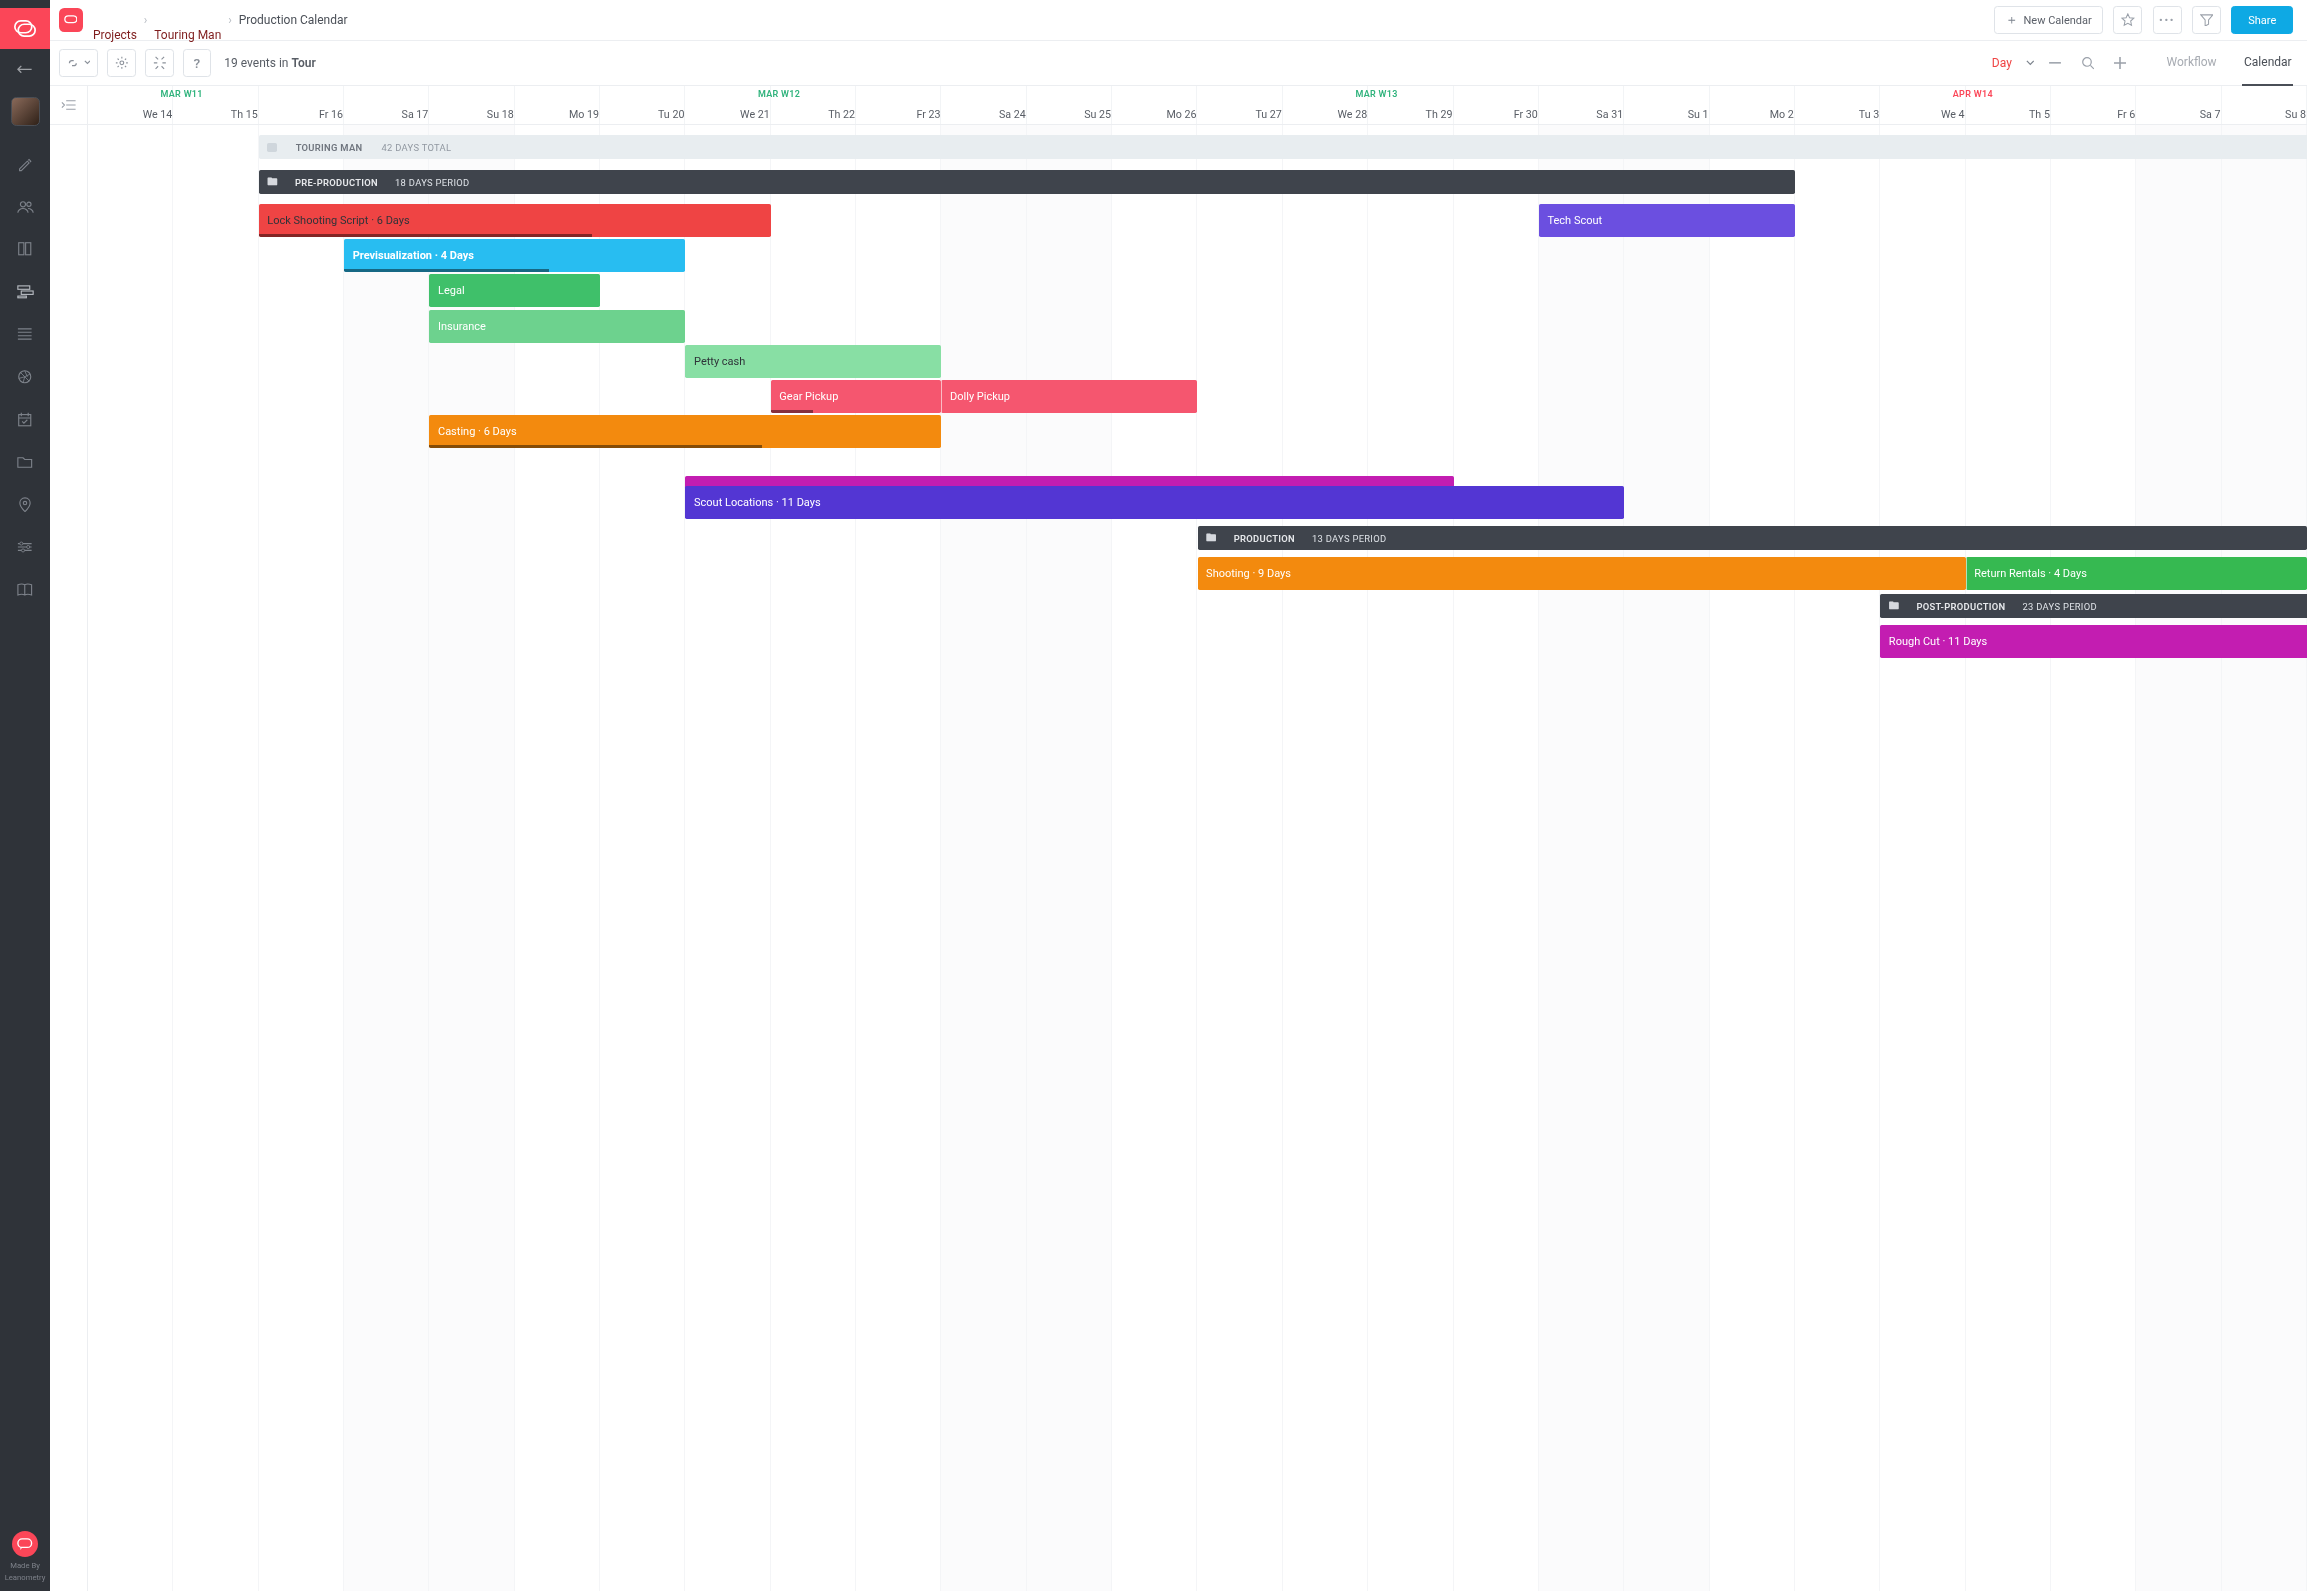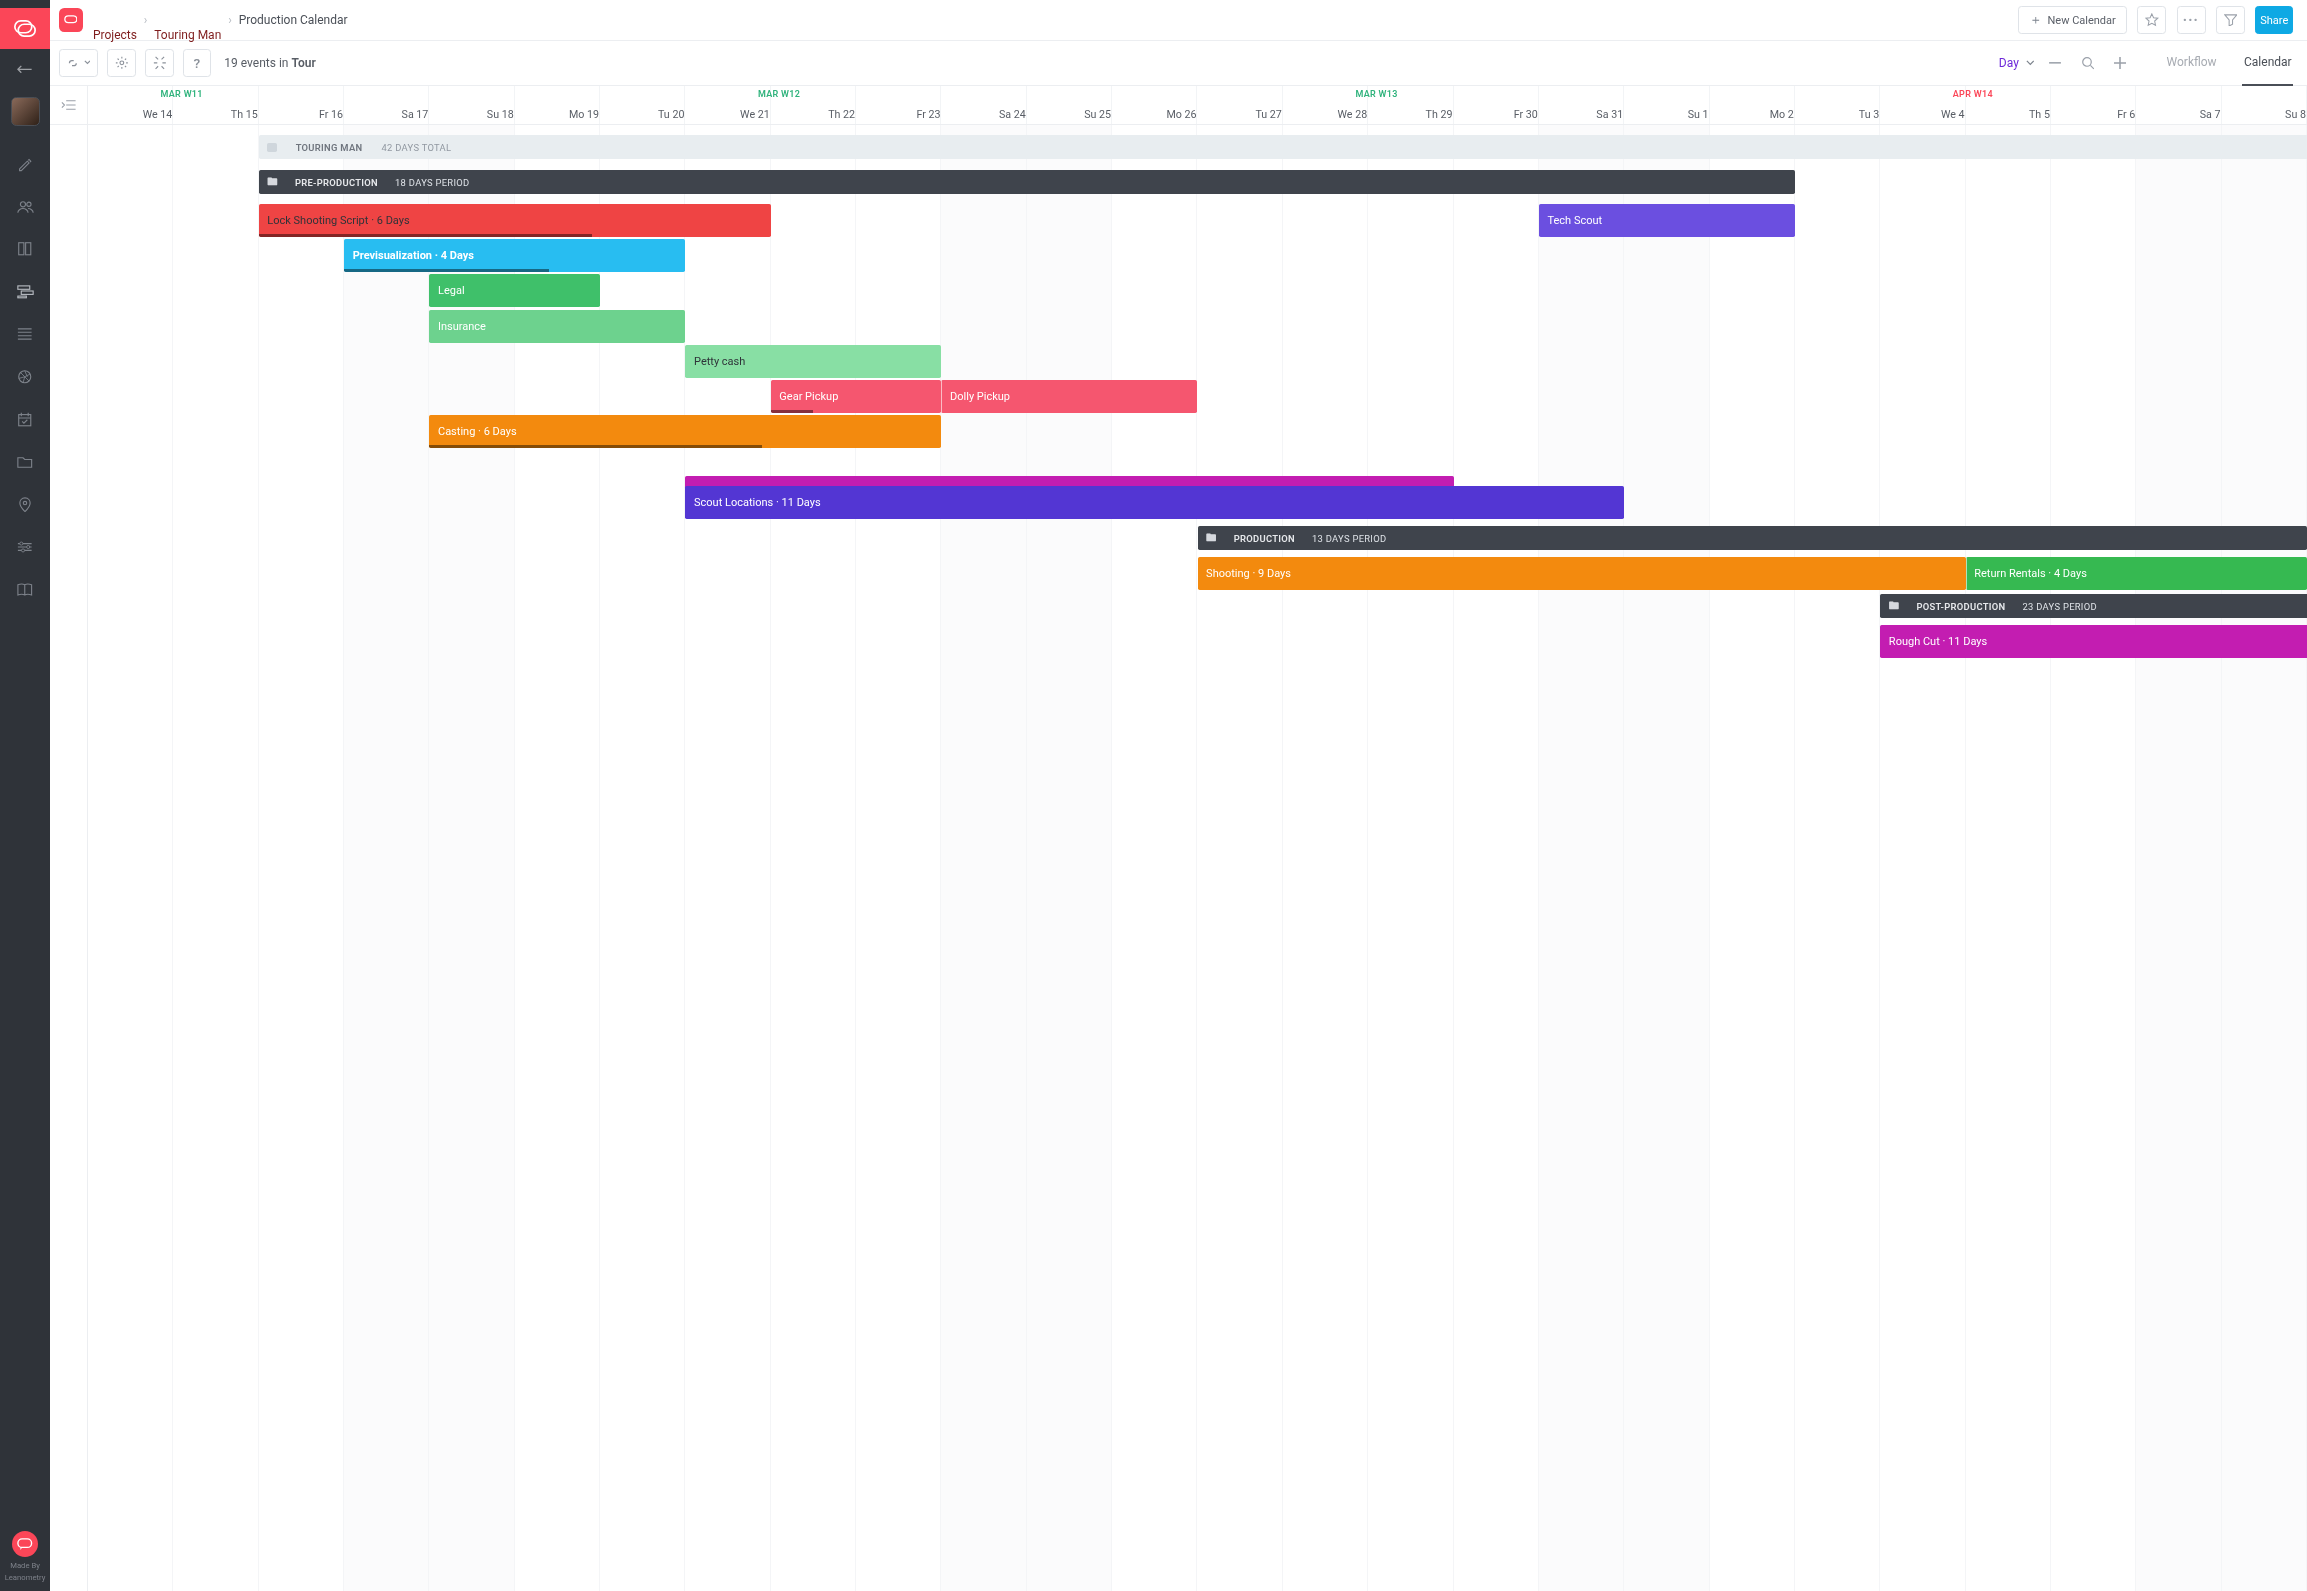--- a/index.html
+++ b/index.html
@@ -24,29 +24,29 @@
   
   .hdr1 { height:41px; display:flex; align-items:center; padding:0 13.7px 0 8.6px; border-bottom:0.9px solid #eceef1; gap:10.3px; }
   .proj-badge { width:24px; height:24px; border-radius:5.2px; background:#fb4658; display:flex; align-items:center; justify-content:center; color:#fff; font-size:12px; }
   .crumbs { display:flex; align-items:center; gap:6.9px; font-size:12px; }
   .crumbs a { color:#7f1d1d; text-decoration:none; cursor:pointer;margin-top:30px; }
   .crumbs .sep { color:#b7bcc3; }
   .crumbs .final { color:#4a4f57; }
   .hdr1 .spacer { flex:1; }
   .btn { height:27.5px; border:0.9px solid #dfe3e8; border-radius:3.4px; background:#fff; display:flex; align-items:center; gap:5.2px; padding:0 10.3px; color:#5b6069; cursor:pointer; font-size:11px; }
   .btn.icon-only { width:29px; padding:0; justify-content:center; }
-  .btn.primary { background:#0ea9e4; border-color:#0ea9e4; color:#fff; padding:0 4px; }
+  .btn.primary { background:#0ea9e4; border-color:#0ea9e4; color:#fff; padding:0 16px; }
 
   
   .hdr2 { height:45px; border-bottom:0.9px solid #eceef1; display:flex; align-items:center; padding:0 13.7px 0 8.6px; gap:8.6px; }
   .sq { height:27.5px; min-width:27.5px; border:0.9px solid #dfe3e8; border-radius:3.4px; background:#fff; display:flex; align-items:center; justify-content:center; color:#7c838d; cursor:pointer; padding:0 6.9px; gap:3.4px; }
   .hdr2 .status { color:#585d65; font-size:12px; margin-left:5.2px;text-align:right; }
   .hdr2 .status b { font-weight:600; }
   .hdr2 .spacer { flex:1; }
-  .zoom-label { color:#6d28d9; font-size:12px; display:flex; align-items:center; gap:7px; cursor:pointer; }
+  .zoom-label { color:#ef4444; font-size:12px; display:flex; align-items:center; gap:14px; cursor:pointer; }
   .zicon { width:24px; height:24px; display:flex; align-items:center; justify-content:center; color:#9aa0a9; cursor:pointer; }
   .tabs { display:flex; gap:24px; margin-left:24px; }
   .tab { padding:0 1.7px; height:45px; display:flex; align-items:center; color:#a7abb2; cursor:pointer; font-size:12px; border-bottom:2.6px solid transparent; }
   .tab.active { color:#4a4f57; border-bottom-color:#4a4f57; }
 
   
   .date-row { position:relative; height:39px; border-bottom:0.9px solid #eceef1; display:flex; }
   .gutter { width:38px; border-right:0.9px solid #eceef1; display:flex; align-items:center; justify-content:center; color:#9aa0a9; cursor:pointer; }
   .cols { flex:1; position:relative; display:flex; min-width:0; }
   .daycol { flex:1; border-right:0.9px solid #f2f4f6; position:relative; }

